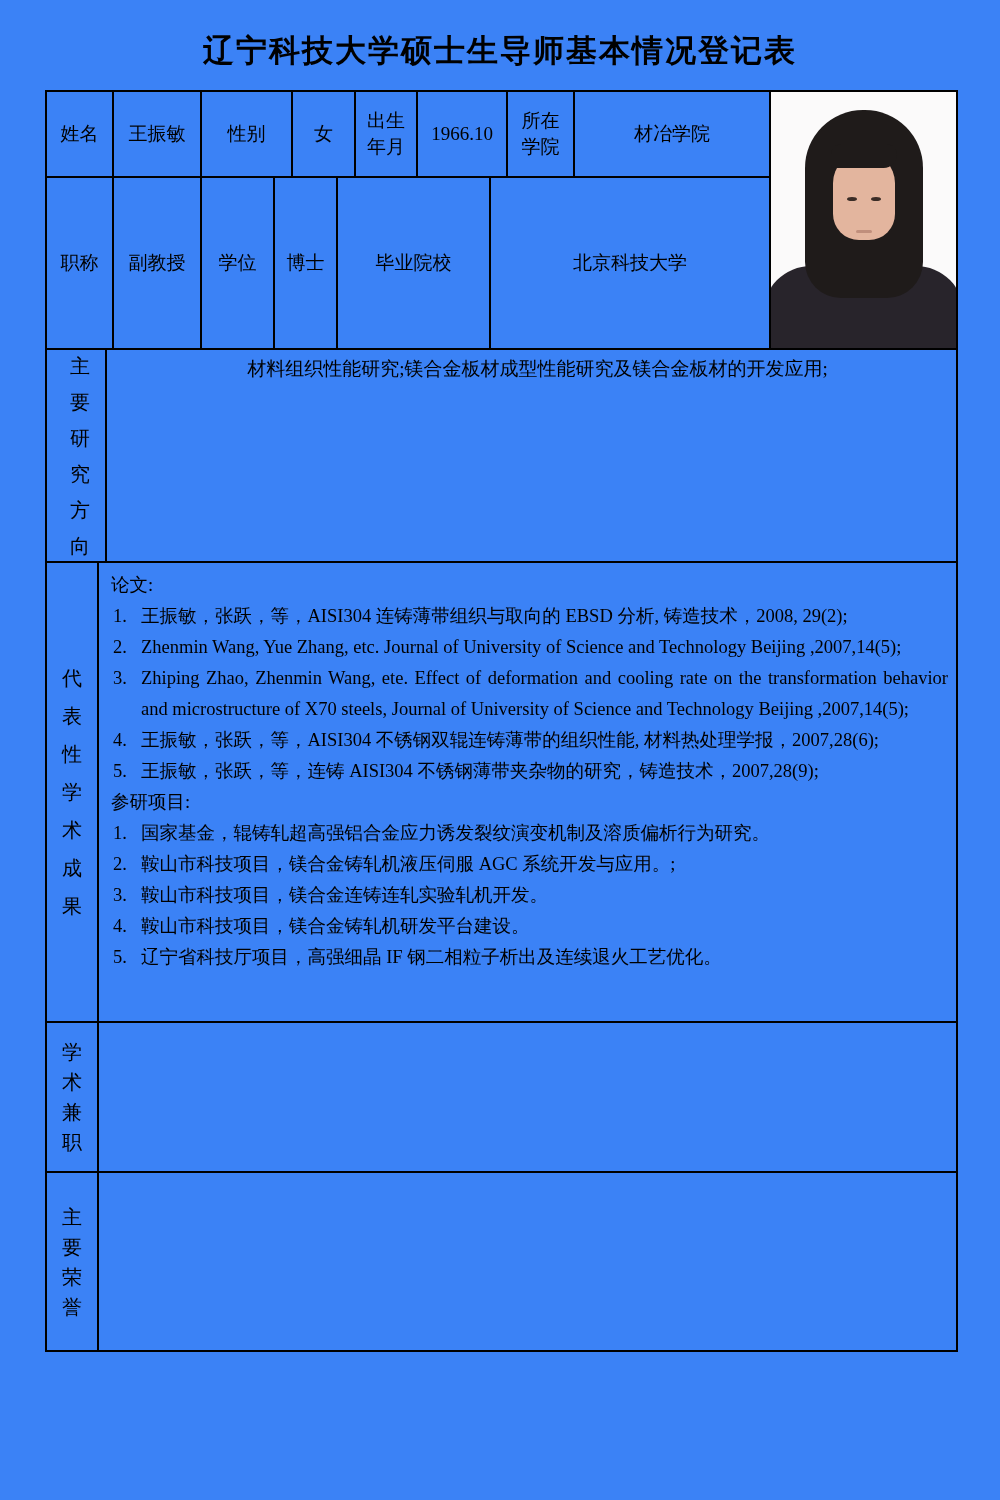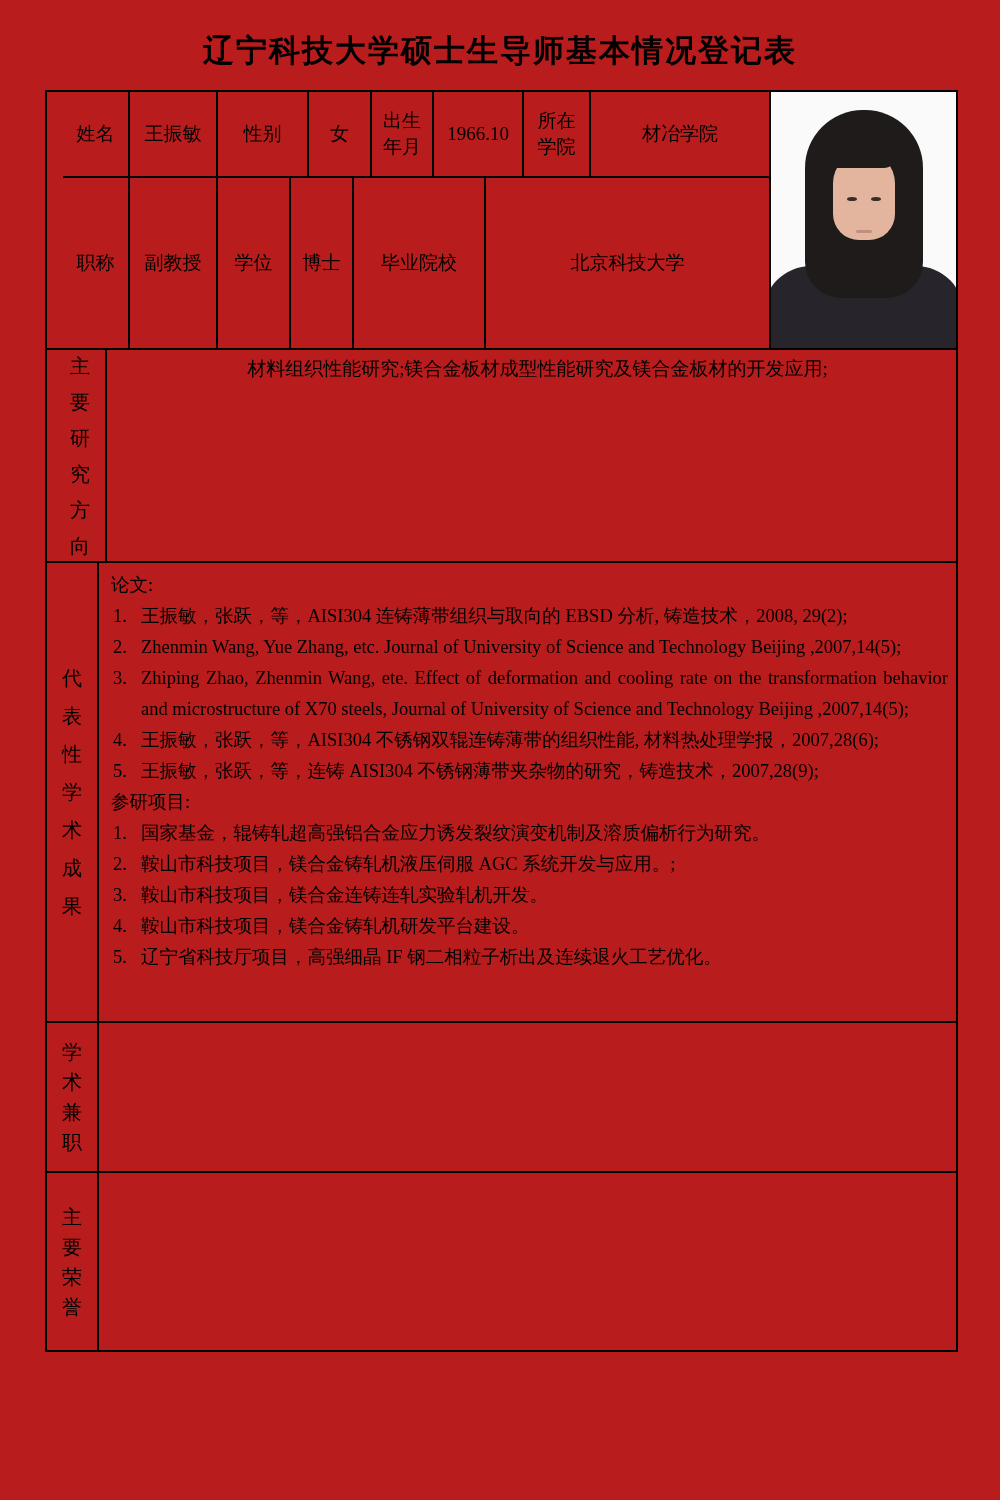--- a/index.html
+++ b/index.html
@@ -1,35 +1,35 @@
 <!DOCTYPE html>
 <html><head>
 <meta charset="utf-8">
 <style>
   * { margin:0; padding:0; box-sizing:border-box; }
   html,body { background:#ffffff; }
   .page {
-    position:relative; width:1000px; height:1500px; background:#b91c1c;
+    position:relative; width:1000px; height:1500px; background:#3b82f6;
     color:#000; font-family:"Liberation Serif","DejaVu Serif",serif;
     overflow:hidden;
     text-decoration:underline;
   }
   .doc-title {
     position:absolute; top:30px; left:0; width:100%;
     text-align:center; font-size:31px; font-weight:bold;
     letter-spacing:2px; font-family:"Liberation Sans","DejaVu Sans",sans-serif;
   }
   .form {
     position:absolute; left:45px; top:90px; width:913px; height:1262px;
     border:2px solid #000; display:flex; flex-direction:column;
   }
   
   .info-block { height:258px; display:flex; border-bottom:2px solid #000; }
   .info-left { width:724px; display:flex; flex-direction:column; }
-  .info-row { display:flex; border-bottom:2px solid #000;margin-left:16px; }
+  .info-row { display:flex; border-bottom:2px solid #000; }
   .info-row:last-child { border-bottom:none; flex:1; }
   .r1 { height:86px; } .r2 { height:87px; }
   .cell {
     border-right:2px solid #000; display:flex; align-items:center;
     justify-content:center; text-align:center; font-size:19px; line-height:1.35;
     padding:2px;
   }
   .wrap2 { display:inline-block; width:2.3em; word-break:break-all; }
   .underline { text-decoration:underline; }
   
@@ -103,21 +103,21 @@
               <span class="wrap2">所在学院</span>
             </div>
           <div class="cell" style="flex:1">材冶学院</div>
         </div>
 
         <div class="info-row r2">
           <div class="cell" style="width:67px">职称</div>
           <div class="cell" style="width:88px">副教授</div>
           <div class="cell" style="width:73px">学位</div>
           <div class="cell" style="width:63px">博士</div>
-          <div class="cell" style="width:132px">毕业院校</div>
+          <div class="cell" style="width:153px">毕业院校</div>
           <div class="cell" style="flex:1">北京科技大学</div>
         </div>
 
 
       </div>
 
       <div class="photo-cell">
         <div class="avatar">
           <div class="shoulders"></div>
           <div class="neck"></div>

